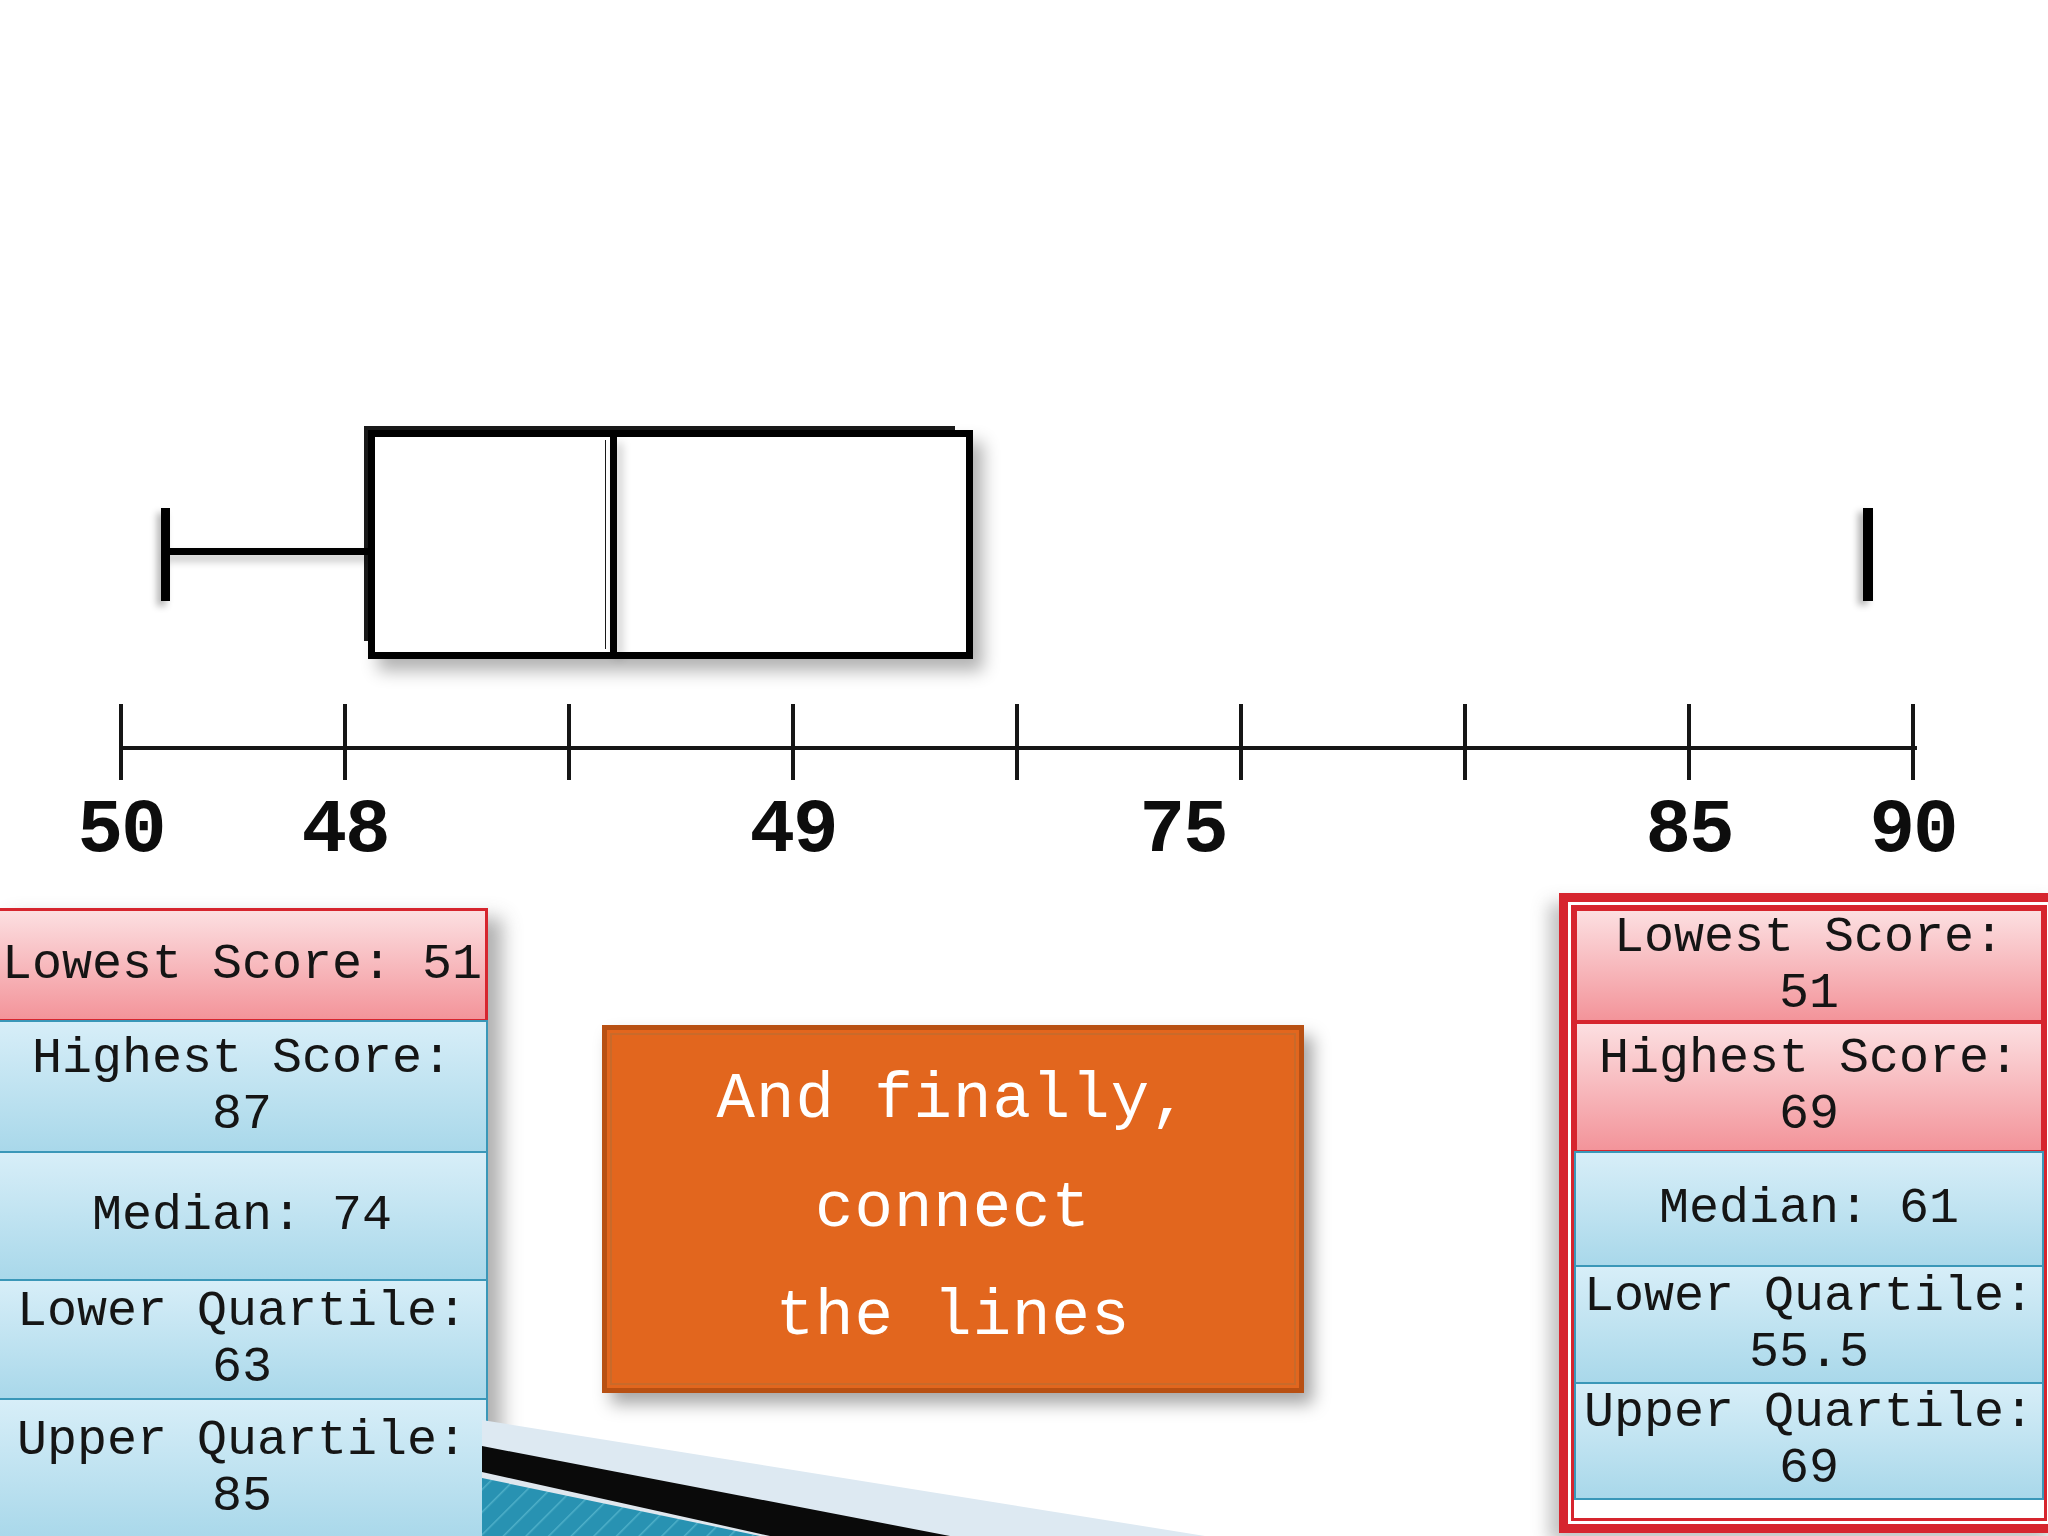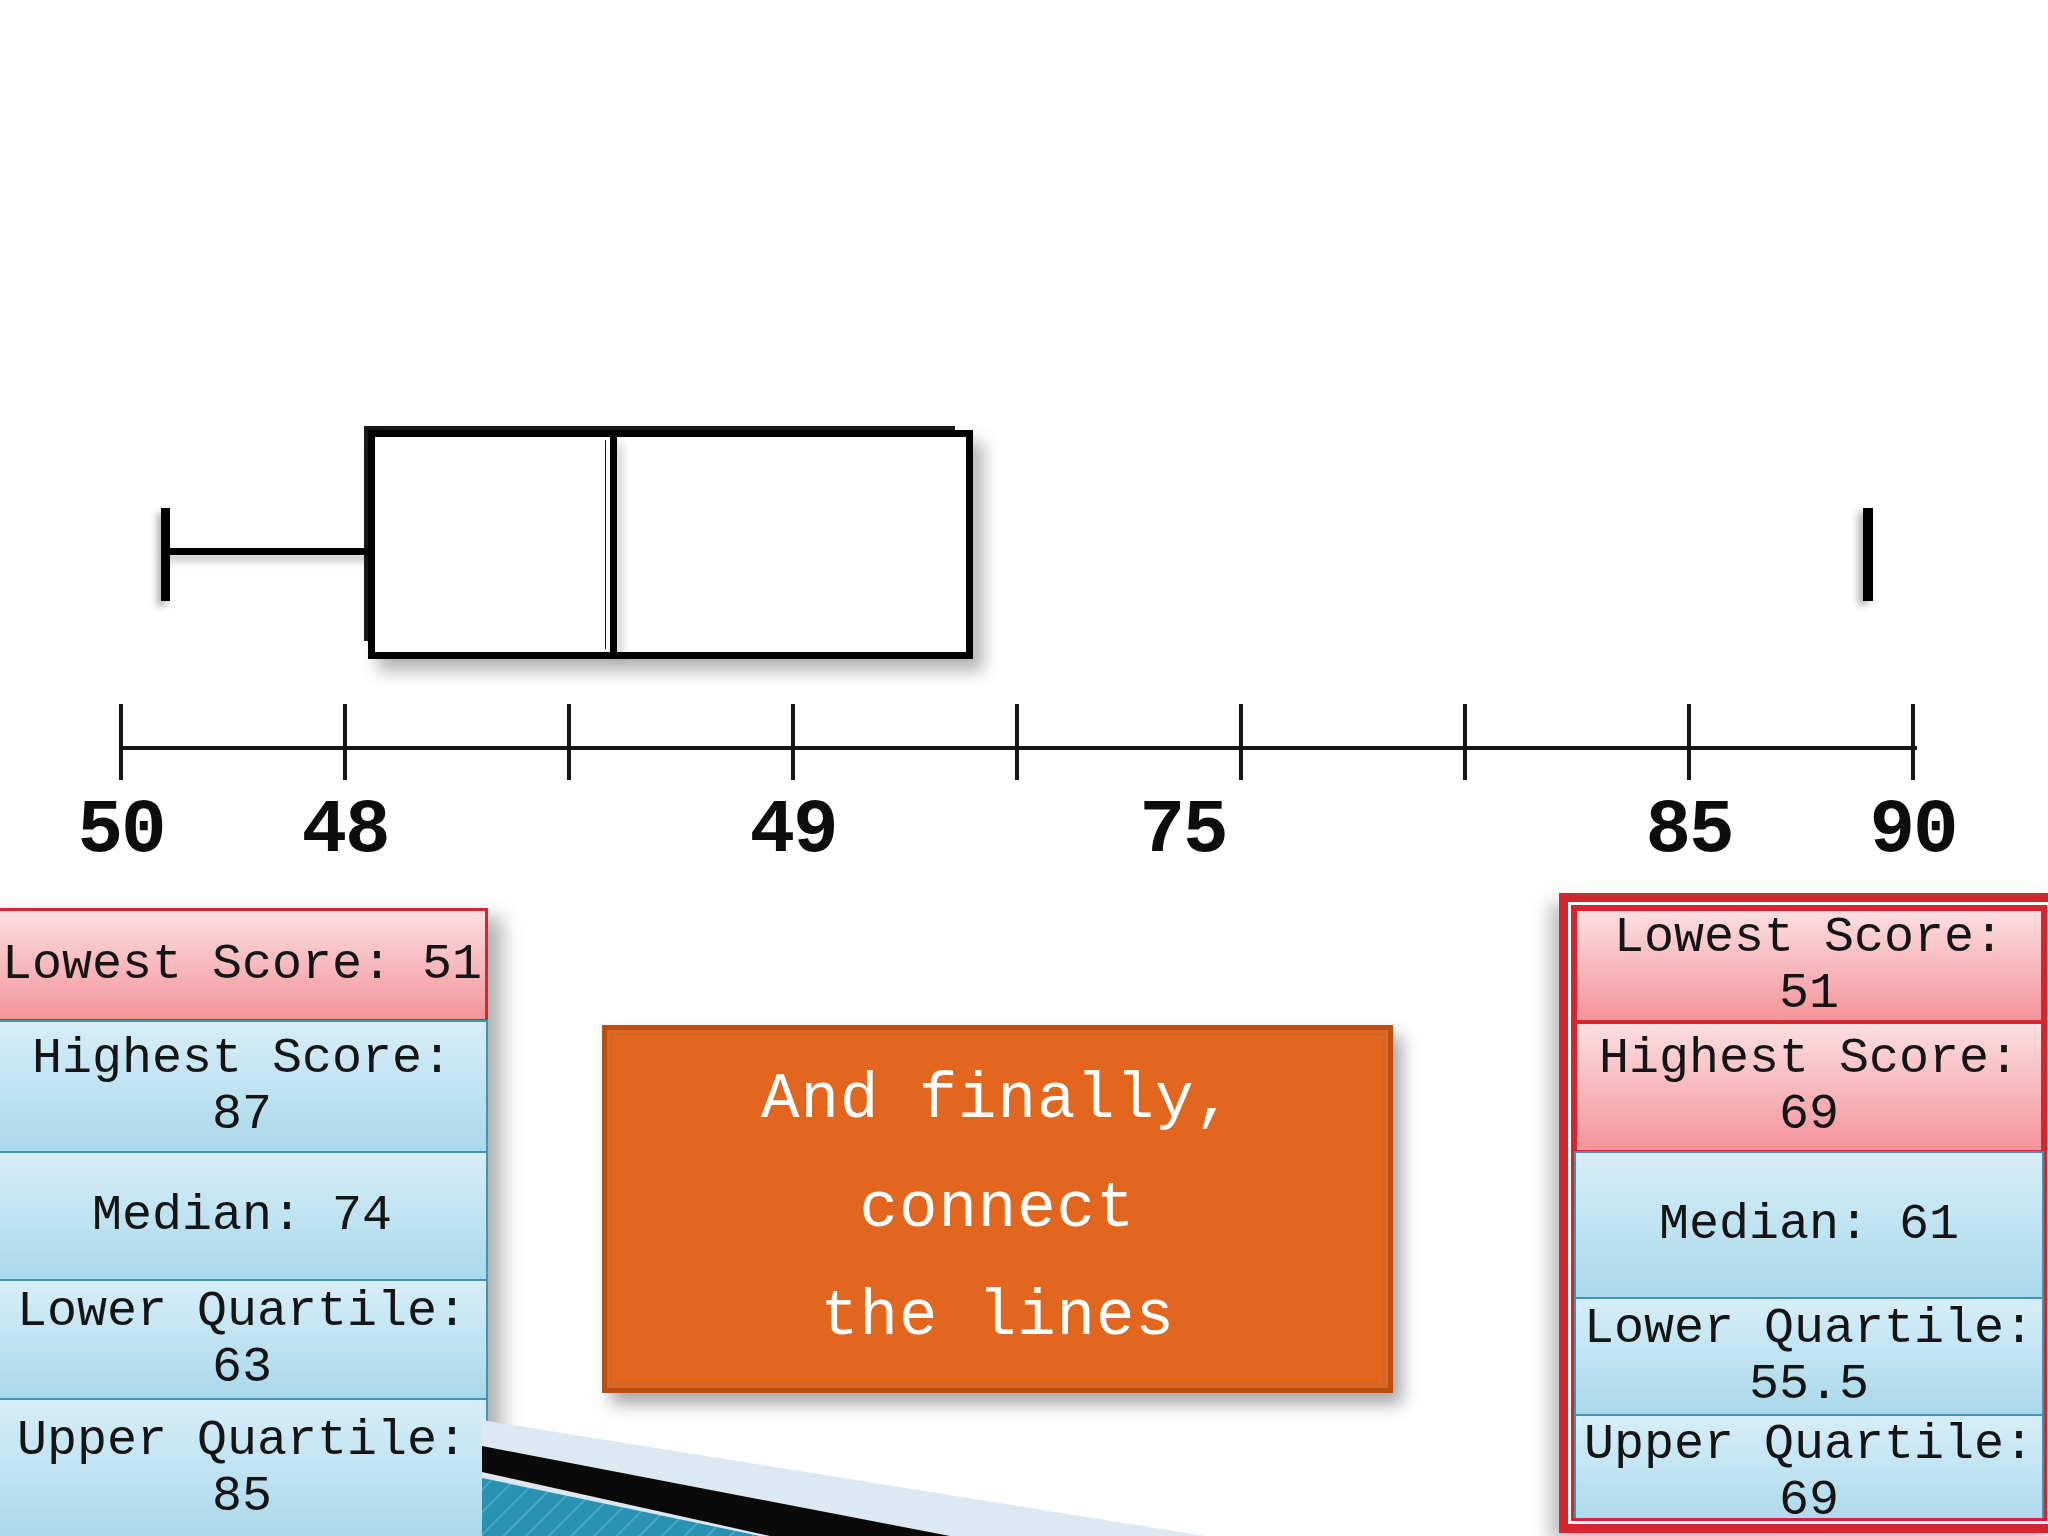--- a/index.html
+++ b/index.html
@@ -44,21 +44,21 @@
     box-shadow:14px 10px 18px rgba(80,80,80,.45);}
   #left-panel .row{width:100%;}
   #left-panel .row + .row{margin-top:-2px;}
   #right-panel{position:absolute; left:1559px; top:893px; width:500px; height:640px;
     border:9px solid var(--red); box-sizing:border-box; background:#fff;
     box-shadow:-10px 10px 16px rgba(80,80,80,.35);}
   #right-panel-inner{position:absolute; left:3px; top:3px; right:3px; bottom:3px;
     border:3px solid var(--red); overflow:hidden;}
   #right-panel-inner .row + .row{margin-top:-2px;}
   
-  #callout{position:absolute; left:602px; top:1025px; width:791px; height:368px;
+  #callout{position:absolute; left:602px; top:1025px; width:702px; height:368px;
     background:var(--orange-fill); border:5px solid var(--orange-border);
     box-sizing:border-box; box-shadow:9px 11px 16px rgba(0,0,0,.35);}
   #callout-inner{position:absolute; left:3px; top:3px; right:3px; bottom:3px;
     border:2px solid #c96a2a; display:flex; align-items:center; justify-content:center;}
   #callout-text{color:#ffffff; font-size:64px; line-height:1.7; text-align:center;
     white-space:pre-line; letter-spacing:1px;}
   
   #corner-art{position:absolute; left:482px; top:1398px; width:740px; height:138px;}
 </style>
 </head>
@@ -116,21 +116,21 @@
     <div id="callout-inner">
       <div id="callout-text">And finally, connect
 the lines</div>
     </div>
   </div>
 
   <div id="right-panel">
     <div id="right-panel-inner">
       <div class="row pink" style="height:115px">Lowest Score: 51</div>
       <div class="row pink" style="height:132px">Highest Score: 69</div>
-      <div class="row blue" style="height:148px">Median: 61</div>
+      <div class="row blue" style="height:116px">Median: 61</div>
       <div class="row blue" style="height:119px">Lower Quartile:
 55.5</div>
       <div class="row blue" style="height:118px">Upper Quartile:
 69</div>
     </div>
   </div>
 
 </div>
 
 </body></html>

